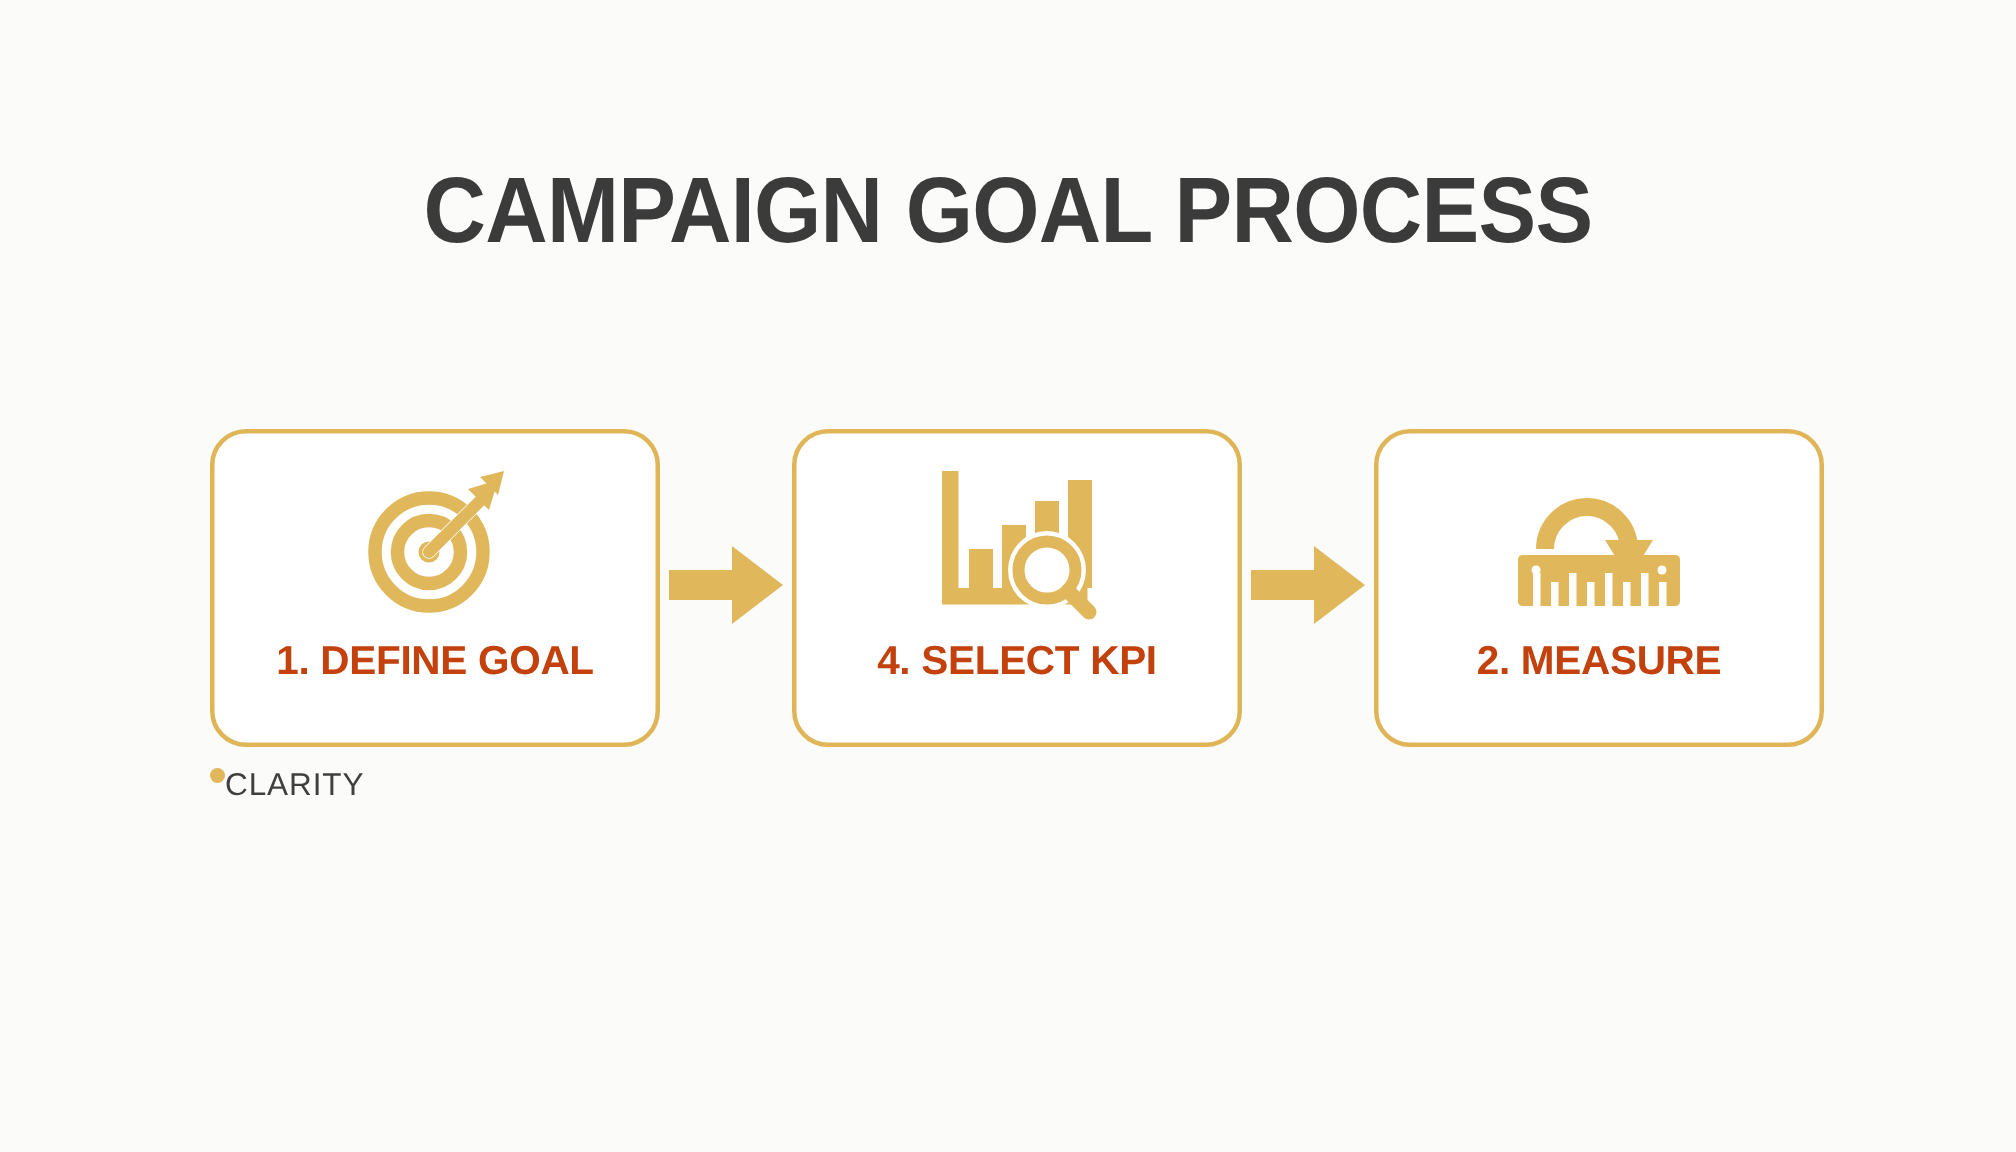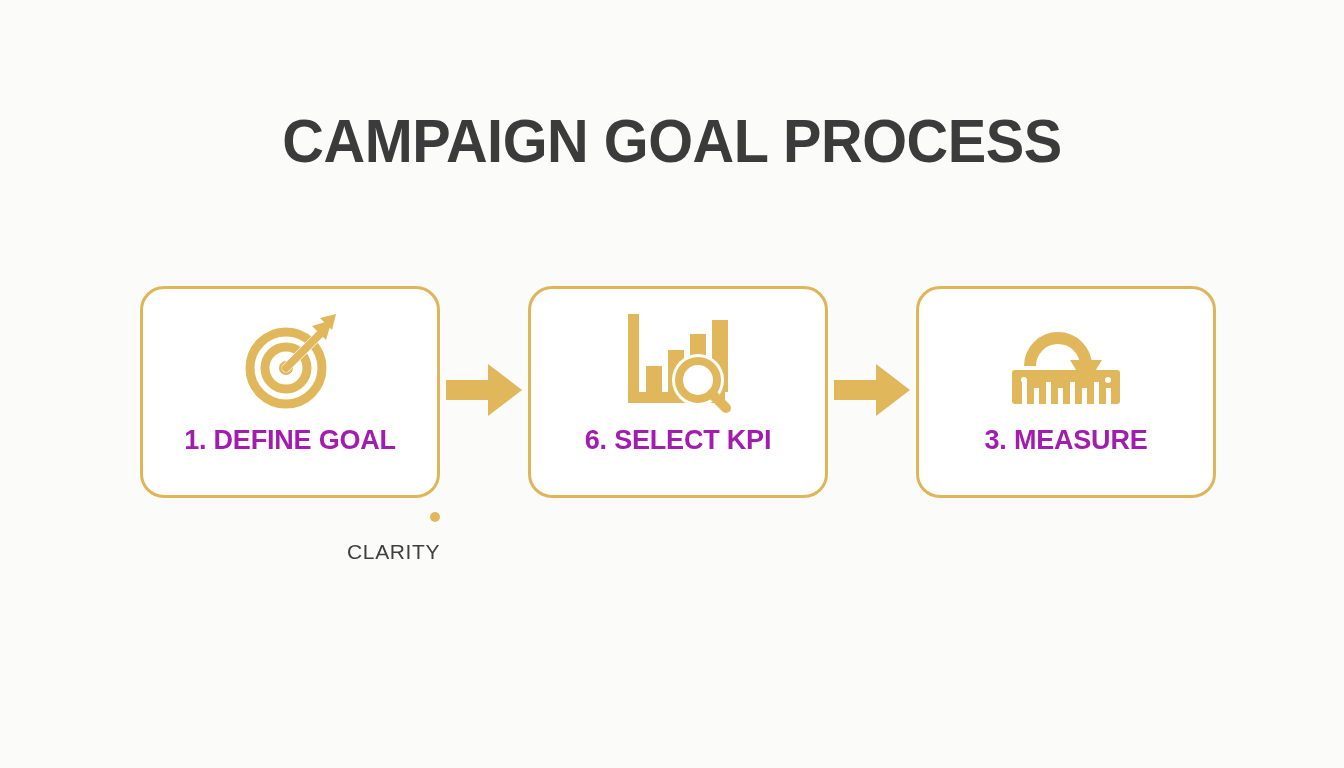--- a/index.html
+++ b/index.html
@@ -76,21 +76,21 @@
     height: 118px;
     display: flex;
     align-items: center;
     justify-content: center;
     margin-top: 14px;
   }
 
   .card-label {
     font-size: 27px;
     font-weight: bold;
-    color: #a21caf;
+    color: #c2410c;
     letter-spacing: -0.2px;
     white-space: nowrap;
     text-align: center;
     margin-top: 4px;
   }
 
   
   .arrow {
     flex: 0 0 88px;
     height: 60px;
@@ -109,22 +109,22 @@
     display: flex;
     flex-direction: row;
     align-items: flex-start;
     justify-content: space-between;
   }
 
   .caption-cell {
     width: 300px;
     flex: 0 0 300px;
     display: flex;
-    flex-direction: column;
-    align-items: flex-end;
+    flex-direction: row;
+    align-items: flex-start;
   }
 
   .caption-spacer {
     flex: 0 0 88px;
   }
 
   .caption-dot {
     width: 10px;
     height: 10px;
     border-radius: 50%;
@@ -190,21 +190,21 @@
             <rect x="24" y="56" width="16" height="26" fill="#e0b85b"></rect>
             <rect x="46" y="40" width="16" height="42" fill="#e0b85b"></rect>
             <rect x="68" y="24" width="16" height="58" fill="#e0b85b"></rect>
             <rect x="90" y="10" width="16" height="72" fill="#e0b85b"></rect>
 
             <circle cx="76" cy="70" r="26" fill="#ffffff"></circle>
             <circle cx="76" cy="70" r="19" fill="none" stroke="#e0b85b" stroke-width="8"></circle>
             <line x1="90" y1="84" x2="104" y2="98" stroke="#e0b85b" stroke-width="10" stroke-linecap="round"></line>
           </svg>
         </div>
-        <div class="card-label">6. SELECT KPI</div>
+        <div class="card-label">4. SELECT KPI</div>
       </div>
     </div>
 
     <div class="arrow">
       <span>
         <svg width="76" height="56" viewBox="0 0 76 56" aria-hidden="true">
           <path d="M0 18 L42 18 L42 2 L76 28 L42 54 L42 38 L0 38 Z" fill="#e0b85b"></path>
         </svg>
       </span>
     </div>
@@ -226,21 +226,21 @@
               <rect x="50" y="76" width="5" height="16"></rect>
               <rect x="62" y="70" width="5" height="22"></rect>
               <rect x="74" y="76" width="5" height="16"></rect>
               <rect x="86" y="70" width="5" height="22"></rect>
               <rect x="98" y="76" width="5" height="16"></rect>
             </g>
             <circle cx="16" cy="68" r="3" fill="#ffffff"></circle>
             <circle cx="100" cy="68" r="3" fill="#ffffff"></circle>
           </svg>
         </div>
-        <div class="card-label">3. MEASURE</div>
+        <div class="card-label">2. MEASURE</div>
       </div>
     </div>
 
   </div>
 
   <div class="captions-row">
 
     <div class="caption-cell">
       <div class="caption-dot"></div>
       <div class="caption-text">CLARITY</div>

